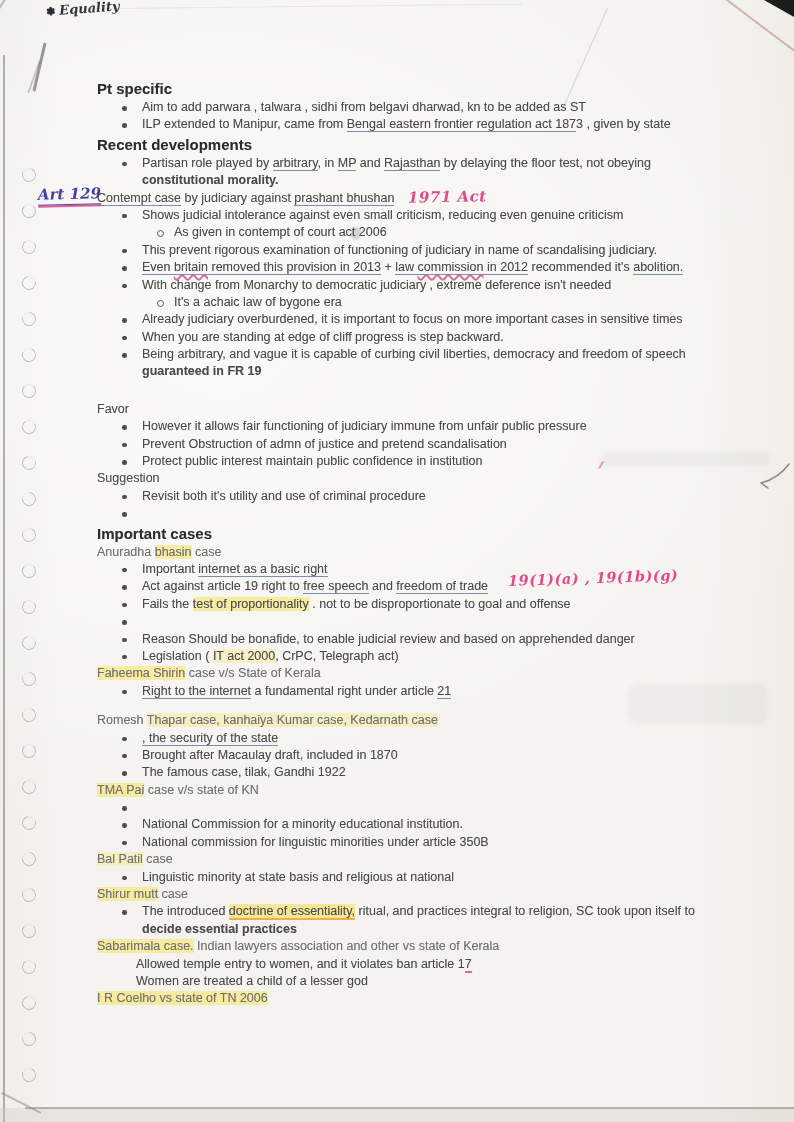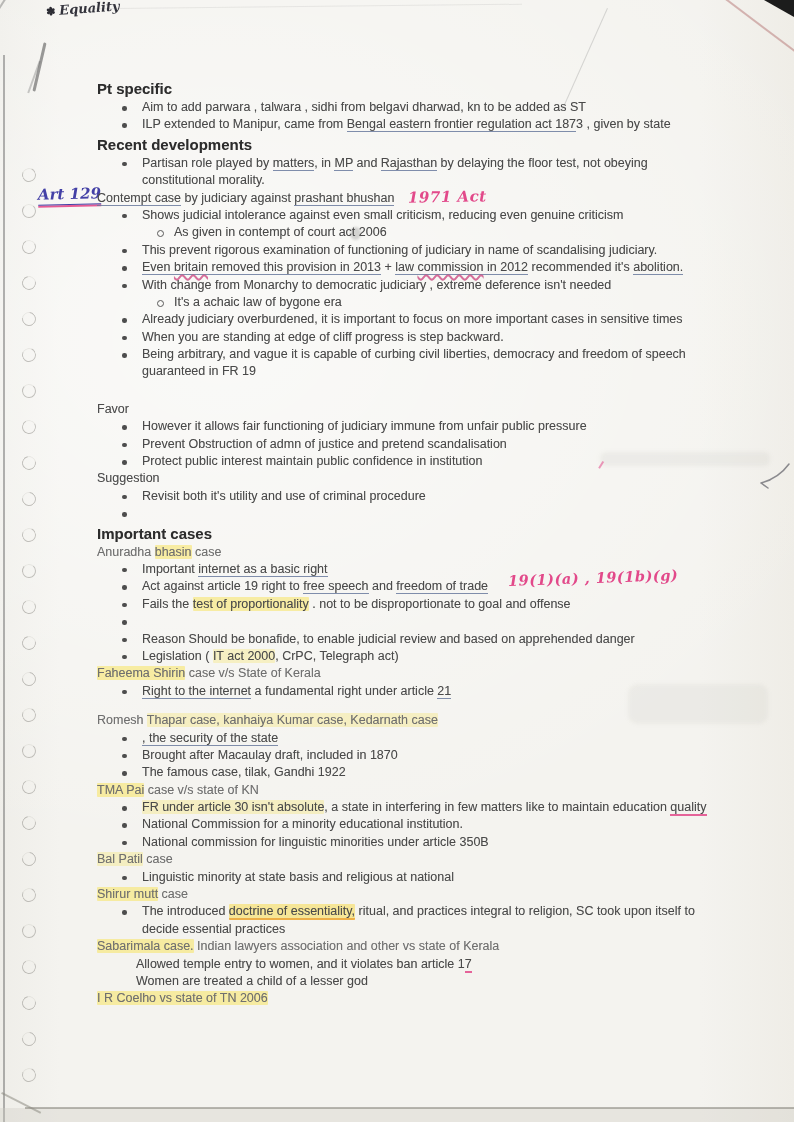--- a/index.html
+++ b/index.html
@@ -11,21 +11,21 @@
       #f3f2ee;
     overflow:hidden;}
   
   .doc{position:absolute;left:97px;top:78px;width:697px;color:#4a4a4a;
        font-size:12.5px;line-height:17.4px;
        text-shadow:0 0 0.5px rgba(90,90,90,0.35);}
   .row{position:relative;height:17.4px;white-space:nowrap;}
   .row.heading{height:21px;line-height:21px;font-size:15px;font-weight:700;color:#2c2c2c;}
   .row .txt{position:absolute;left:45px;top:0;}
   .row.heading .txt,.row.label .txt,.row.case .txt{left:0;}
-  .row.cont .txt{left:45px;}
+  .row.cont .txt{left:45px;font-weight:bold;}
   .row.subbullet .txt{left:77px;}
   .row.indent .txt{left:39px;}
   .row.case{color:#707070;}
   .row.label{color:#4c4c4c;}
   .dot{position:absolute;left:25px;top:7px;width:4.5px;height:4.5px;border-radius:50%;background:#4d4d4d;}
   .ring{position:absolute;left:60px;top:6px;width:5px;height:5px;border-radius:50%;border:1.2px solid #5a5a5a;}
   
   .u{border-bottom:1.3px solid rgba(106,122,158,0.85);padding-bottom:0px;}
   .upk{border-bottom:1.3px solid rgba(106,122,158,0.85);text-decoration:underline wavy rgba(226,73,138,0.7) 1.5px;text-underline-offset:3px;}
   .hl{background:rgba(247,227,96,0.55);border-radius:1px;}
@@ -134,21 +134,21 @@
       </div>
       <div class="row bullet">
         <span class="dot"></span>
         <span class="txt"><span>ILP extended to Manipur, came from </span><span class="u">Bengal eastern frontier regulation act 187</span><span>3 , given by state</span></span>
       </div>
       <div class="row heading">
         <span class="txt"><span>Recent developments</span></span>
       </div>
       <div class="row bullet">
         <span class="dot"></span>
-        <span class="txt"><span>Partisan role played by </span><span class="u">matters</span><span>, in </span><span class="u">MP</span><span> and </span><span class="u">Rajasthan</span><span> by delaying the floor test, not obeying</span></span>
+        <span class="txt"><span>Partisan role played by </span><span class="u">arbitrary</span><span>, in </span><span class="u">MP</span><span> and </span><span class="u">Rajasthan</span><span> by delaying the floor test, not obeying</span></span>
       </div>
       <div class="row cont">
         <span class="txt"><span>constitutional morality.</span></span>
       </div>
       <div class="row label">
         <span class="txt"><span class="u">Contempt case</span><span> by judiciary against </span><span class="u">prashant bhushan</span></span>
       </div>
       <div class="row bullet">
         <span class="dot"></span>
         <span class="txt"><span>Shows judicial intolerance against even small criticism, reducing even genuine criticism</span></span>
@@ -263,21 +263,20 @@
       </div>
       <div class="row bullet">
         <span class="dot"></span>
         <span class="txt"><span>The famous case, tilak, Gandhi 1922</span></span>
       </div>
       <div class="row case">
         <span class="txt"><span class="hl">TMA Pai</span><span> case v/s state of KN</span></span>
       </div>
       <div class="row bullet">
         <span class="dot"></span>
-        <span class="txt"><span class="hll">FR under article 30 isn't absolute</span><span>, a state in interfering in few matters like to maintain education </span><span class="pu">quality</span></span>
       </div>
       <div class="row bullet">
         <span class="dot"></span>
         <span class="txt"><span>National Commission for a minority educational institution.</span></span>
       </div>
       <div class="row bullet">
         <span class="dot"></span>
         <span class="txt"><span>National commission for linguistic minorities under article 350B</span></span>
       </div>
       <div class="row case">

